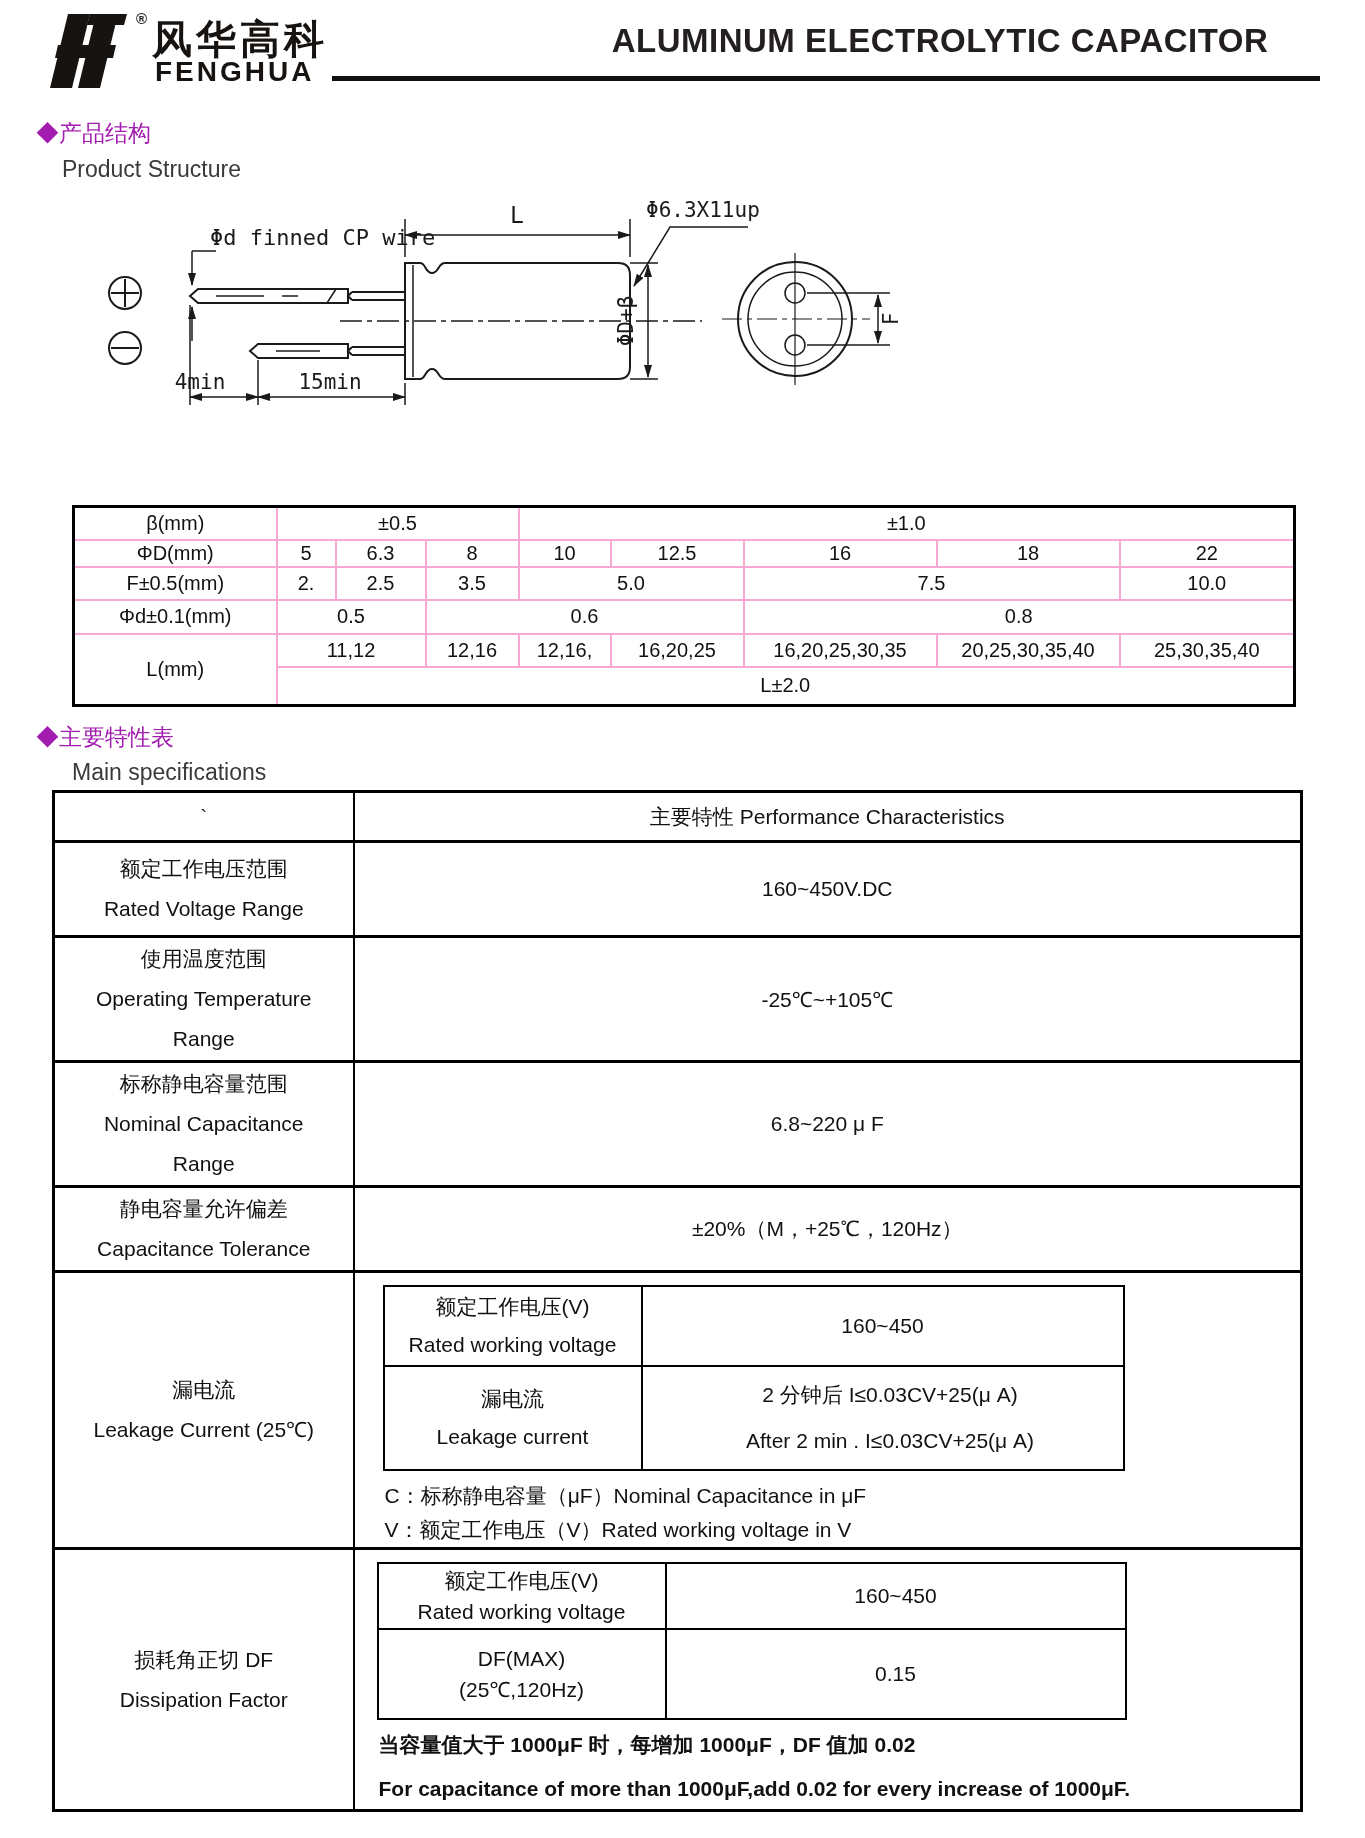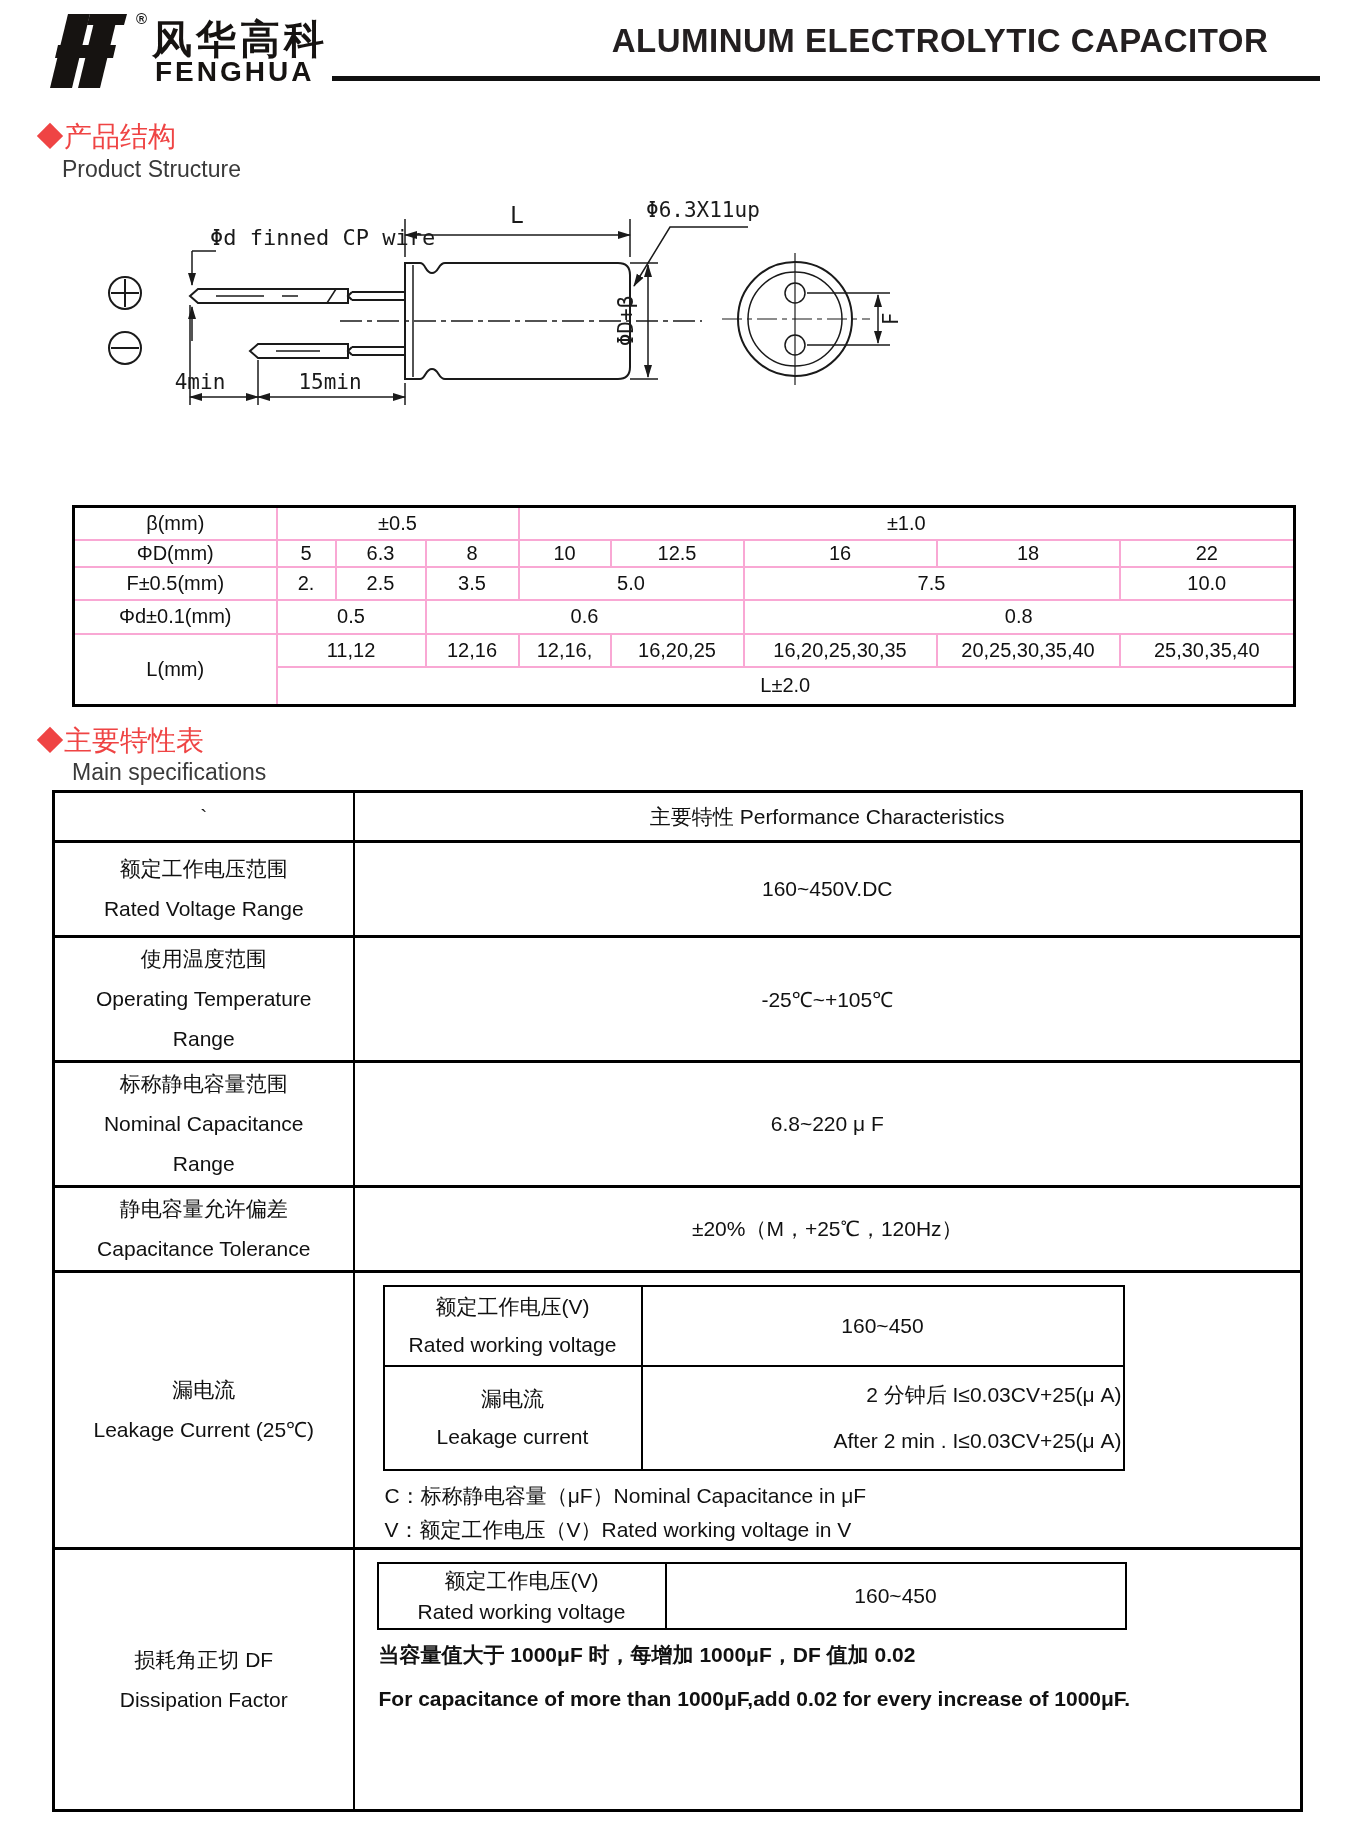--- a/index.html
+++ b/index.html
@@ -10,21 +10,21 @@
   }
   .abs{position:absolute;}
   
   .logo-mark{left:38px;top:12px;}
   .logo-reg{left:136px;top:10px;font-size:15px;font-weight:bold;}
   .logo-cn{left:152px;top:12px;font-size:40px;font-weight:bold;letter-spacing:4px;color:#161311;}
   .logo-en{left:155px;top:56px;font-size:28px;font-weight:bold;letter-spacing:3px;color:#161311;}
   .header-title{left:560px;top:22px;width:760px;text-align:center;font-size:33px;font-weight:bold;color:#231f20;letter-spacing:0.5px;}
   .header-rule{left:332px;top:76px;width:988px;height:5px;background:#111;}
   
-  .sec-cn{font-size:28px;color:#ef4444;}
+  .sec-cn{font-size:23px;color:#a21caf;}
   .sec-en{font-size:23px;color:#3a3a3a;}
   .sec1-cn{left:36px;top:118px;}
   .sec1-en{left:62px;top:156px;}
   .sec2-cn{left:36px;top:722px;}
   .sec2-en{left:72px;top:759px;}
   
   .diagram{left:80px;top:193px;}
   .diagram text{font-family:"DejaVu Sans Mono", monospace;fill:#1a1a1a;}
   
   table{border-collapse:collapse;table-layout:fixed;}
@@ -37,21 +37,21 @@
   .main-table td.val{text-align:center;vertical-align:middle;}
   .lbl div{line-height:40px;}
   .hdr-left{text-align:center;font-size:20px;}
   .hdr-right{text-align:center;font-size:22px;}
   .cellpad{padding:0;vertical-align:top;}
   .inner-table{border:2px solid #000;width:740px;margin:12px 0 0 28px;}
   .inner-table td{border:2px solid #000;font-size:21px;color:#111;}
   .inner-lbl{text-align:center;vertical-align:middle;}
   .inner-lbl div{line-height:38px;}
   .inner-val{text-align:center;vertical-align:middle;}
-  .inner-val-left{text-align:right;vertical-align:middle;padding-left:16px;}
+  .inner-val-left{text-align:center;vertical-align:middle;padding-left:16px;}
   .inner-val-left div{line-height:46px;}
   .note{font-size:21px;color:#111;text-align:left;padding-left:30px;line-height:34px;}
   .note-first{margin-top:8px;}
   .df-inner{width:748px;margin:12px 0 0 22px;}
   .df-inner .inner-lbl div{line-height:31px;}
   .df-lbl2 div{line-height:44px;}
   .df-note{padding-left:24px;line-height:38px;margin-top:6px;font-weight:bold;}
 </style>
 </head>
 <body>
@@ -325,20 +325,27 @@
               <col style="width:460px">
             </colgroup>
           <tbody>
             <tr style="height:64px">
               <td class="inner-lbl">
                 <div>额定工作电压(V)</div>
                 <div>Rated working voltage</div>
               </td>
               <td class="inner-val">160~450</td>
             </tr>
+            <tr style="height:90px">
+              <td class="inner-lbl df-lbl2">
+                <div>DF(MAX)</div>
+                <div>(25℃,120Hz)</div>
+              </td>
+              <td class="inner-val">0.15</td>
+            </tr>
           </tbody>
         </table>
         <div class="note df-note">当容量值大于 1000μF 时，每增加 1000μF，DF 值加 0.02</div>
         <div class="note df-note">For capacitance of more than 1000μF,add 0.02 for every increase of 1000μF.</div>
       </td>
     </tr>
   </tbody>
 </table>
 
 </body></html>

